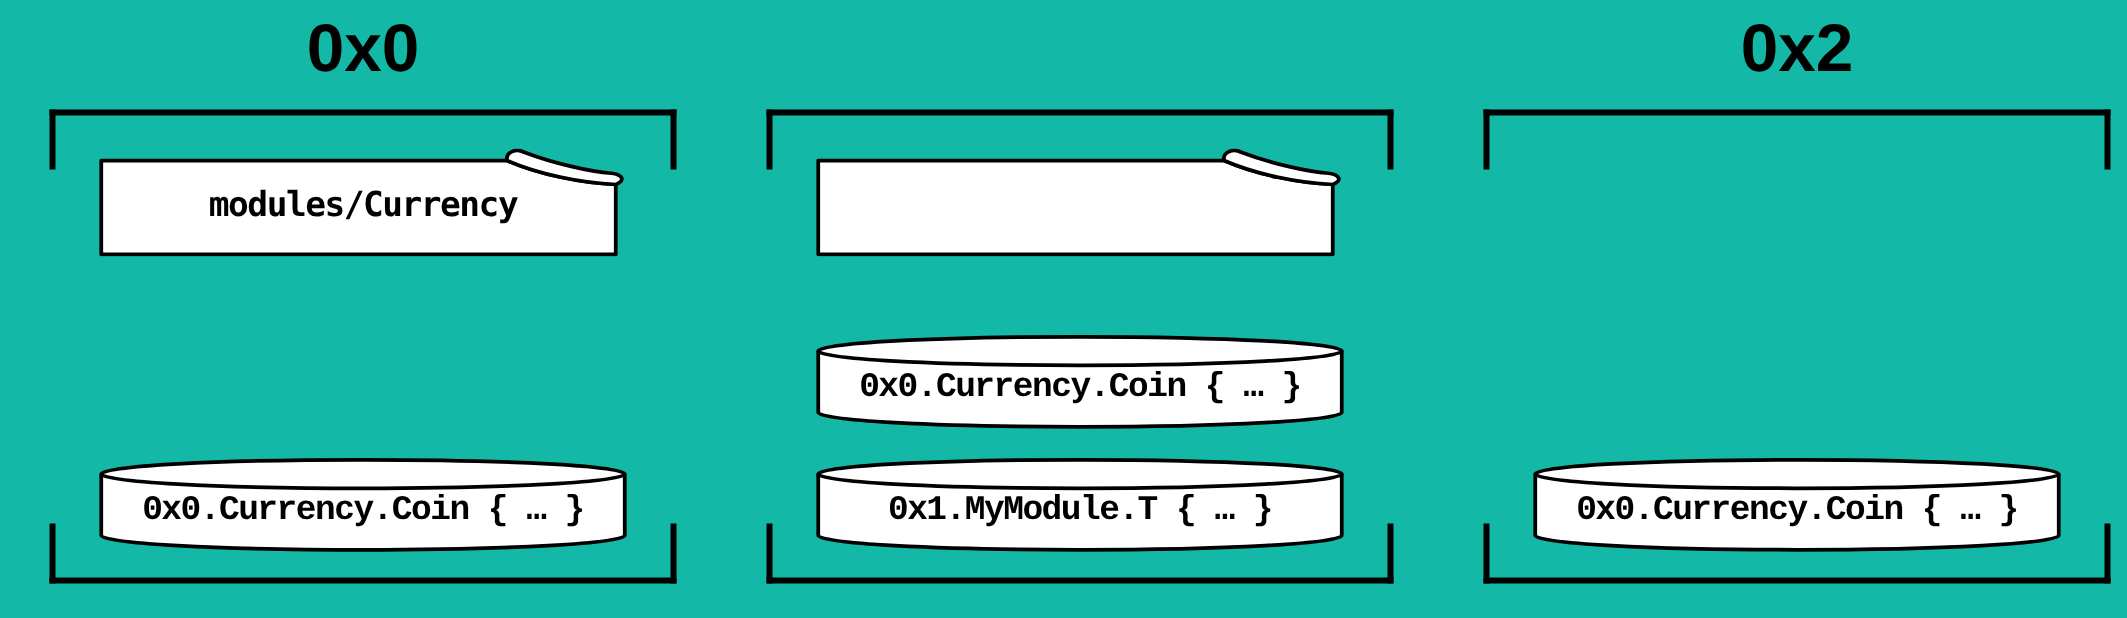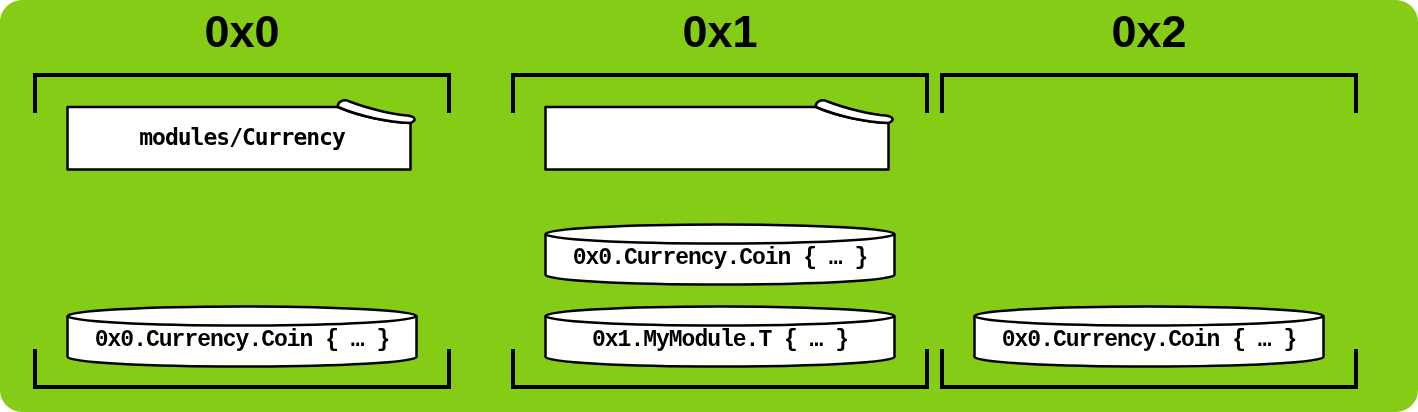--- a/index.html
+++ b/index.html
@@ -1,28 +1,27 @@
 <!DOCTYPE html>
 <html><head>
 <meta charset="utf-8">
 <style>
   html, body { margin: 0; padding: 0; background: #ffffff; }
   #canvas {
     position: relative;
     width: 1418px;
     height: 412px;
-    background: #84cc16;
+    background: #14b8a6;
     font-family: "DejaVu Sans Mono", monospace;
     overflow: hidden;
-    border-radius: 22px;
   }
   .column { position: absolute; top: 0; width: 418px; height: 412px; }
   .col-0 { left: 33px; }
   .col-1 { left: 511px; }
-  .col-2 { left: 940px; }
+  .col-2 { left: 989px; }
 
   .col-title {
     position: absolute; top: 4px; left: 0;
     width: 100%; height: 56px; line-height: 56px;
     margin: 0; text-align: center;
     font-family: "Liberation Sans", sans-serif;
     font-weight: bold; font-size: 45px; color: #000000;
   }
 
   .bracket {
@@ -83,21 +82,20 @@
     <div class="shape cyl slot-cyl-bottom">
       <svg width="352" height="64" viewBox="0 0 352 64">
         <path d="M1.5 11 V52 A174.5 9.5 0 0 0 350.5 52 V11" fill="#ffffff" stroke="#000000" stroke-width="2.5"></path>
         <ellipse cx="176" cy="11" rx="174.5" ry="9.5" fill="#ffffff" stroke="#000000" stroke-width="2.5"></ellipse>
       </svg>
       <span class="label">0x0.Currency.Coin { … }</span>
     </div>
   </section>
 
   <section class="column col-1">
-    <h2 class="col-title">0x1</h2>
     <div class="bracket bracket-top"></div>
     <div class="bracket bracket-bottom"></div>
 
     <div class="shape doc slot-doc1">
       <svg width="352" height="72" viewBox="0 0 352 72">
         <path d="M1.5 8 H272 C294 17.5 322 23 344.5 24 V70.5 H1.5 Z" fill="#ffffff" stroke="#000000" stroke-width="2.5" stroke-linejoin="round"></path>
         <path d="M272 8 C271 2.5 278 -0.5 283.5 2.5 C303 10 328 15.5 341.5 16.5 C349.5 17.5 351 21.5 344.5 24 C322 23 294 17.5 272 8 Z" fill="#ffffff" stroke="#000000" stroke-width="2.5" stroke-linejoin="round"></path>
       </svg>
     </div>
 

